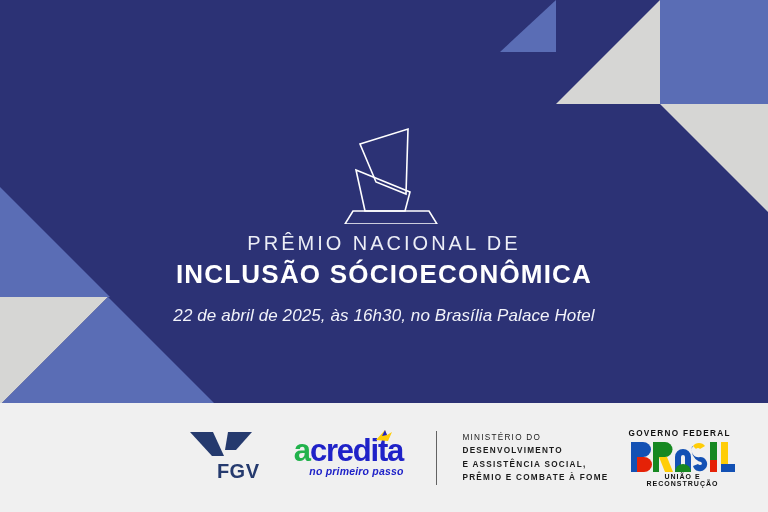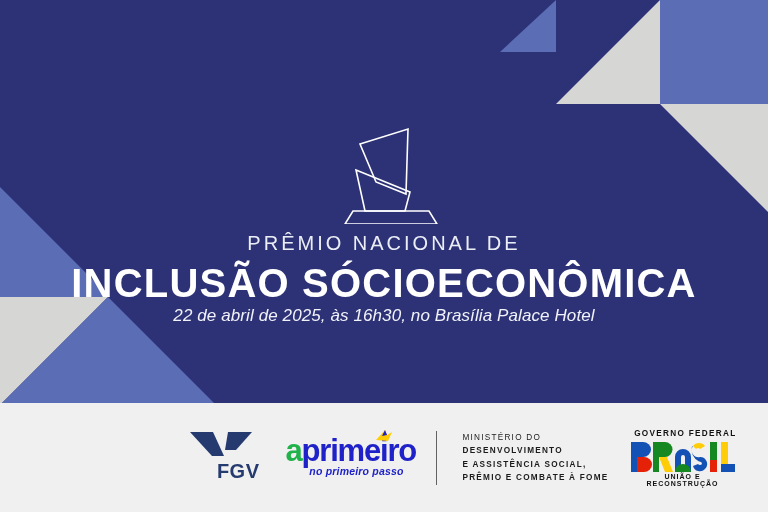--- a/index.html
+++ b/index.html
@@ -23,21 +23,21 @@
   }
   .kicker{
     font-size:20px;
     letter-spacing:3.0px;
     font-weight:400;
     line-height:1.15;
     margin:0;
     color:#eceef7;
   }
   .maintitle{
-    font-size:40px;
+    font-size:26px;
     letter-spacing:1.2px;
     font-weight:700;
     line-height:1.2;
     margin:4px 0 8px 0;
     color:#ffffff;
   }
   .subtitle{
     position:absolute;left:0;top:306px;width:768px;
     text-align:center;
     color:#f2f3fa;
@@ -96,21 +96,21 @@
     letter-spacing:1.25px;
     line-height:1.62;
     width:150px;
   }
   .ministry .l1{font-weight:400;}
   .ministry .l2,.ministry .l3,.ministry .l4{font-weight:700;}
 
   
   .gov{position:relative;width:108px;height:58px;margin-left:16px;}
   .gov-top{
-    position:absolute;left:0;top:0;width:108px;text-align:right;
+    position:absolute;left:0;top:0;width:108px;text-align:left;
     font-size:8.2px;font-weight:700;letter-spacing:1.3px;color:#111111;
   }
   .gov-brasil{position:absolute;left:2px;top:13px;}
   .gov-bot{
     position:absolute;left:0;top:44px;width:108px;text-align:center;
     font-size:7px;font-weight:700;letter-spacing:1.0px;color:#111111;
   }
 </style>
 </head>
 <body>
@@ -156,21 +156,21 @@
 
       <div class="fgv">
         <svg class="fgv-mark" width="62" height="28" viewBox="0 0 62 28">
           <polygon points="0,2 23,2 34,26 22,26" fill="#253A6E"></polygon>
           <polygon points="38,2 62,2 46,20 35,20" fill="#253A6E"></polygon>
         </svg>
         <div class="fgv-word">FGV</div>
       </div>
 
       <div class="acredita">
-        <div class="acredita-word"><span class="a">a</span><span class="rest">primeiro</span></div>
+        <div class="acredita-word"><span class="a">a</span><span class="rest">credita</span></div>
         <svg class="acredita-flourish" width="20" height="14" viewBox="0 0 20 14">
           <path d="M2,11 L11,1 L13,6 L18,3 L14,12 Z" fill="#FFCD07"></path>
           <path d="M11,1 L13,6 L8,7 Z" fill="#1F22C8"></path>
         </svg>
         <div class="acredita-tag">no primeiro passo</div>
       </div>
 
       <div class="divider"></div>
 
       <div class="ministry">

